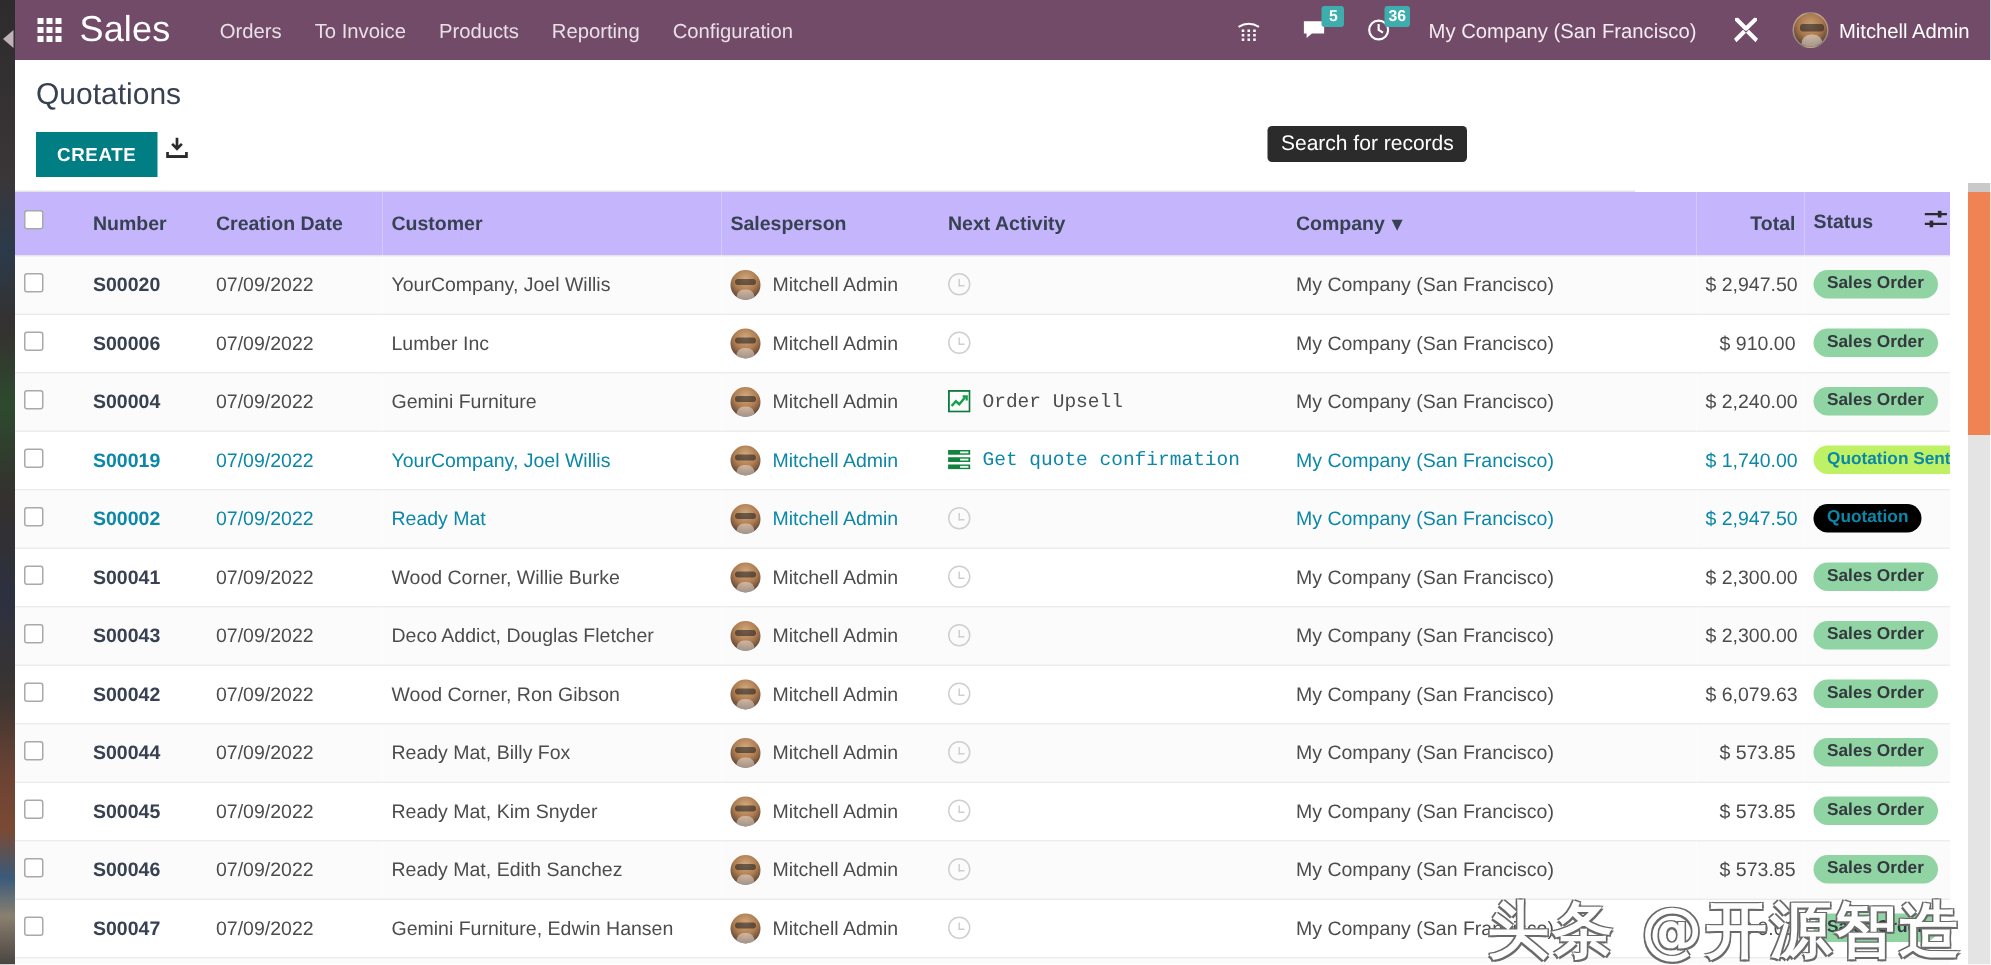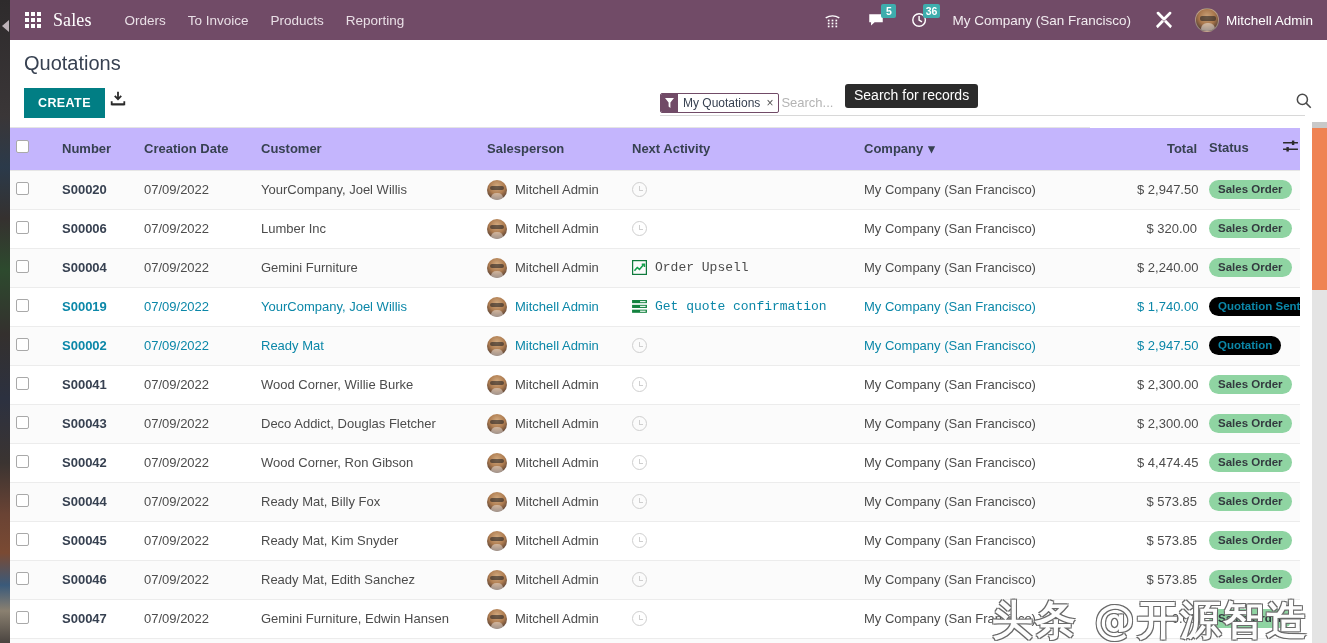--- a/index.html
+++ b/index.html
@@ -30,21 +30,21 @@
     position: absolute; left: 10px; top: 0; width: 1317px; height: 40px;
     background: #71435f; background: #714b67;
     display: flex; align-items: center; color: #fff;
   }
   .apps-grid {
     width: 16px; height: 16px; margin-left: 15px; margin-right: 12px;
     display: grid; grid-template-columns: repeat(3,4px); grid-template-rows: repeat(3,4px);
     gap: 2px; cursor: pointer;
   }
   .apps-grid i { background: #fff; display: block; width: 4px; height: 4px; }
-  #brand { font-size: 18px; font-weight: 400; color: #fff; letter-spacing: .1px; margin-right: 22px; cursor: pointer; font-family: Liberation Serif, serif; }
+  #brand { font-size: 24px; font-weight: 400; color: #fff; letter-spacing: .1px; margin-right: 22px; cursor: pointer; }
   .nav-item {
     font-size: 13.5px; color: #e9dfe6; padding: 11px 11px; cursor: pointer; white-space: nowrap;
   }
   #nav-right { margin-left: auto; display: flex; align-items: center; padding-right: 14px; }
   .nav-icon-wrap { position: relative; padding: 0 13px; cursor: pointer; display:flex; align-items:center; }
   .badge {
     position: absolute; top: -7px; right: 2px;
     background: #3eadad; color: #fff; font-size: 10.5px; font-weight: 700;
     border-radius: 2px; padding: 0 3px; min-width: 15px; text-align: center; line-height: 14px;
   }
@@ -191,21 +191,21 @@
     content:""; position:absolute; left:5.5px; top:3px; width:1.3px; height:4.5px; background:#cfcfcf;
   }
   .clock-ico::after {
     content:""; position:absolute; left:6px; top:6.5px; width:3.5px; height:1.3px; background:#cfcfcf;
   }
   .badge-pill {
     display: inline-block; border-radius: 10px; padding: 3px 9px 4px;
     font-size: 11.5px; font-weight: 700; color: #333a3f; white-space: nowrap;
   }
   .badge-so  { background: #8fd4a2; }
-  .badge-qs  { background: #000000; }
+  .badge-qs  { background: #bef264; }
   .badge-q   { background: #000000; }
 
   
   #scroll-track {
     position: absolute; right: 0; top: 128px; width: 15px; height: 515px;
     background: #e4e4e4; z-index: 30;
   }
   #scroll-thumb {
     position: absolute; left: 0; top: 0; width: 15px; height: 162px;
     background: #ef8354; z-index: 31;
@@ -241,20 +241,21 @@
       <i></i>
       <i></i>
       <i></i>
   </div>
   <div id="brand">Sales</div>
 
   <div class="nav-item">Orders</div>
   <div class="nav-item">To Invoice</div>
   <div class="nav-item">Products</div>
   <div class="nav-item">Reporting</div>
+  <div class="nav-item">Configuration</div>
 
   <div id="nav-right">
     <div class="nav-icon-wrap">
       <svg width="17" height="17" viewBox="0 0 20 20" aria-hidden="true">
         <path d="M2 7 Q10 2 18 7" fill="none" stroke="#fff" stroke-width="1.6"></path>
         <rect x="4.5" y="9" width="2" height="2" fill="#fff"></rect>
         <rect x="9" y="9" width="2" height="2" fill="#fff"></rect>
         <rect x="13.5" y="9" width="2" height="2" fill="#fff"></rect>
         <rect x="4.5" y="12.5" width="2" height="2" fill="#fff"></rect>
         <rect x="9" y="12.5" width="2" height="2" fill="#fff"></rect>
@@ -302,38 +303,20 @@
   <button id="create-btn">CREATE</button>
 
   <div id="import-icon">
     <svg width="18" height="18" viewBox="0 0 20 20" aria-hidden="true">
       <path d="M10 2v7.5M6.4 6.6L10 10.2l3.6-3.6" fill="none" stroke="#2b2b2b" stroke-width="2"></path>
       <path d="M3 12.5v3.5h14v-3.5" fill="none" stroke="#2b2b2b" stroke-width="2"></path>
       <rect x="3" y="15" width="14" height="2" fill="#2b2b2b"></rect>
     </svg>
   </div>
 
-  <div id="searchview">
-    <div id="facet">
-      <span id="facet-icon">
-        <svg width="9" height="10" viewBox="0 0 10 11" aria-hidden="true">
-          <path d="M0 0h10L6 5v6L4 9.5V5z" fill="#fff"></path>
-        </svg>
-      </span>
-      <span id="facet-label">My Quotations</span>
-      <span id="facet-close">×</span>
-    </div>
-    <input id="search-input" type="text" placeholder="Search..." style="">
-    <span id="search-magnifier">
-      <svg width="18" height="18" viewBox="0 0 20 20" aria-hidden="true">
-        <circle cx="8.2" cy="8.2" r="5.6" fill="none" stroke="#4b4b4b" stroke-width="1.7"></circle>
-        <path d="M12.4 12.4L17.5 17.5" stroke="#4b4b4b" stroke-width="1.7" fill="none"></path>
-      </svg>
-    </span>
-  </div>
 
   <div id="cp-row2">
     <div class="cp-btn">
       <svg width="11" height="11" viewBox="0 0 10 11" aria-hidden="true">
         <path d="M0 0h10L6 5v6L4 9.5V5z" fill="#2b2b2b"></path>
       </svg>
       <span>Filters</span>
     </div>
 
     <div class="cp-btn">
@@ -483,21 +466,21 @@
               <span>Mitchell Admin</span>
             </span>
           </td>
           <td>
             <span class="act-cell">
               <span class="clock-ico"></span>
               <span></span>
             </span>
           </td>
           <td>My Company (San Francisco)</td>
-          <td class="total">$ 320.00</td>
+          <td class="total">$ 910.00</td>
           <td><span class="badge-pill badge-so">Sales Order</span></td>
         </tr>
         <tr>
           <td><span class="cb"></span></td>
           <td class="num">S00004</td>
           <td>07/09/2022</td>
           <td>Gemini Furniture</td>
           <td>
             <span class="sp-cell">
               <span class="sp-av"></span>
@@ -620,21 +603,21 @@
               <span>Mitchell Admin</span>
             </span>
           </td>
           <td>
             <span class="act-cell">
               <span class="clock-ico"></span>
               <span></span>
             </span>
           </td>
           <td>My Company (San Francisco)</td>
-          <td class="total">$ 4,474.45</td>
+          <td class="total">$ 6,079.63</td>
           <td><span class="badge-pill badge-so">Sales Order</span></td>
         </tr>
         <tr>
           <td><span class="cb"></span></td>
           <td class="num">S00044</td>
           <td>07/09/2022</td>
           <td>Ready Mat, Billy Fox</td>
           <td>
             <span class="sp-cell">
               <span class="sp-av"></span>

